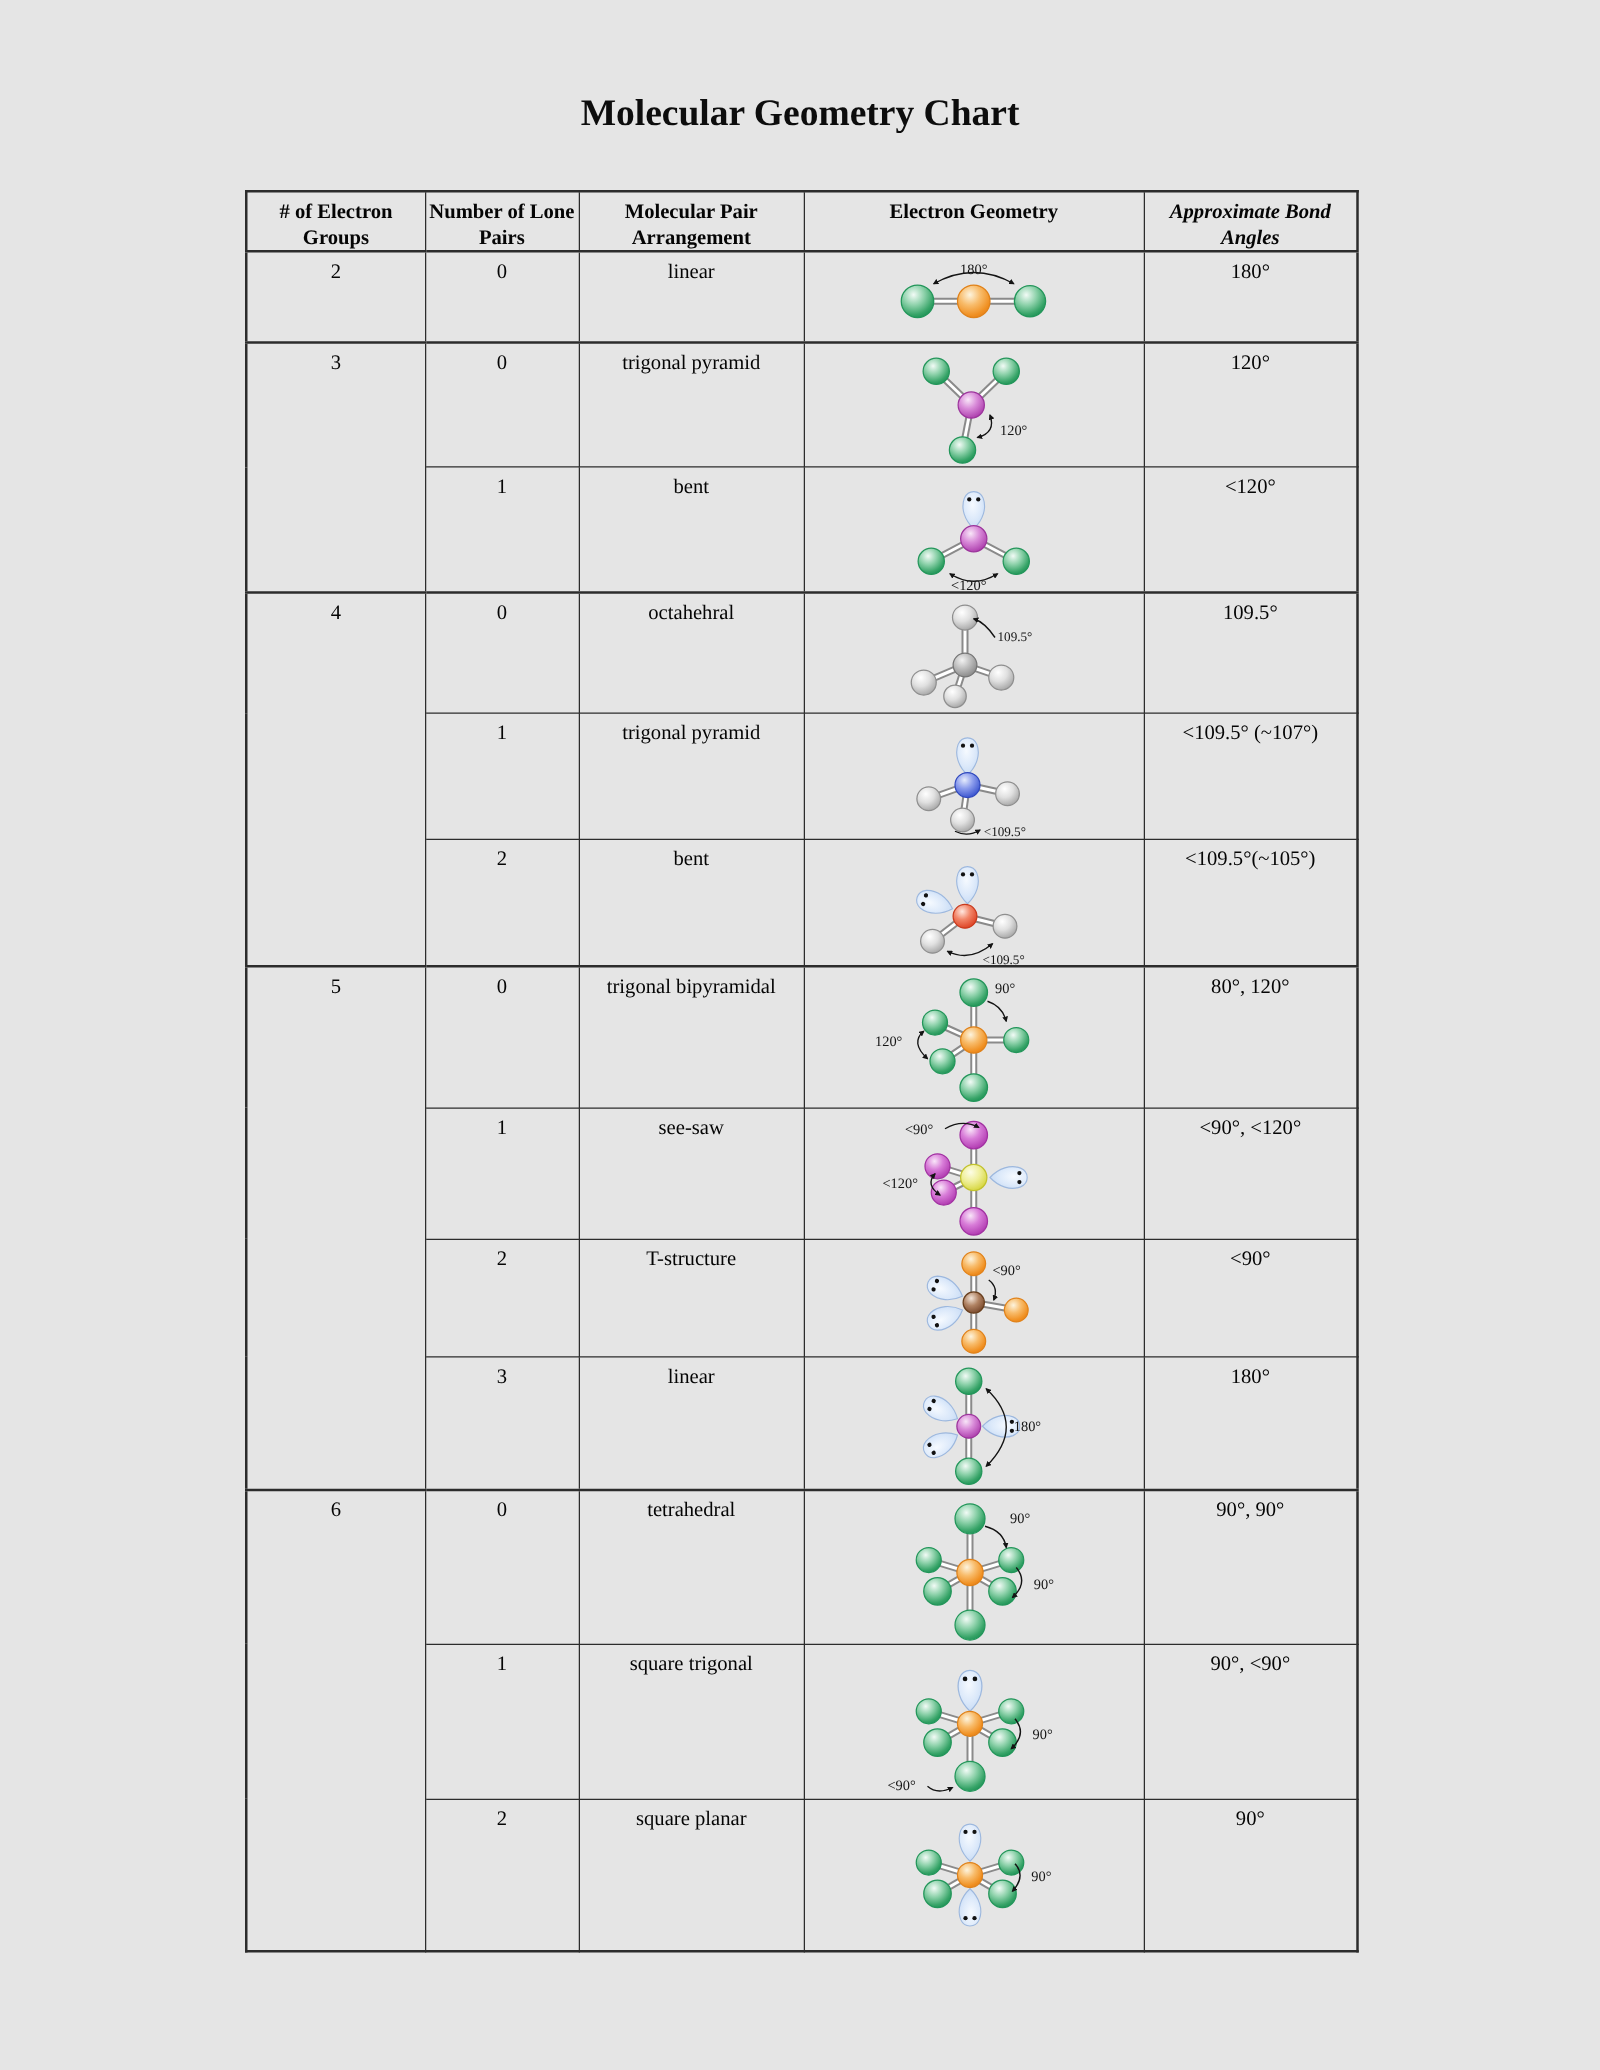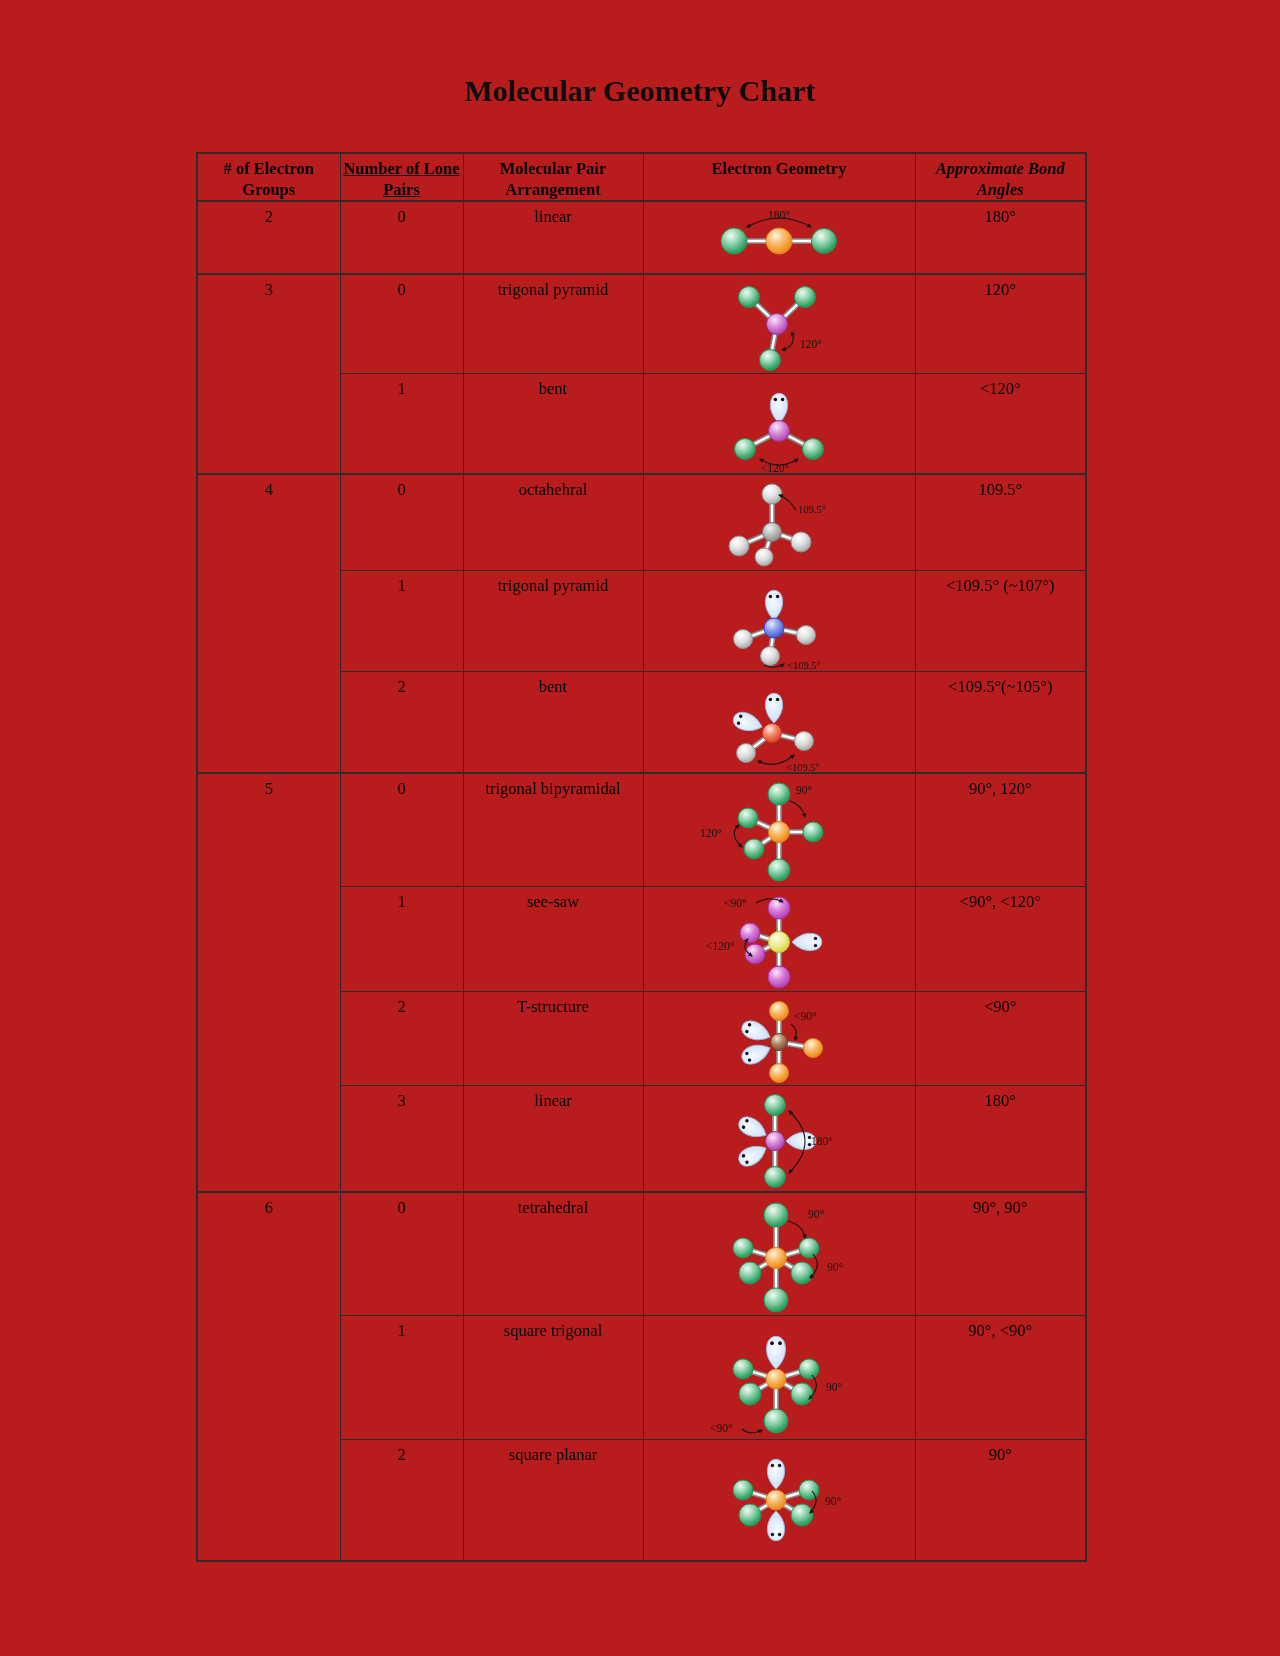--- a/index.html
+++ b/index.html
@@ -1,36 +1,36 @@
 <!DOCTYPE html>
 <html><head>
 <meta charset="utf-8">
 <style>
   html,body { margin:0; padding:0; background:#fff; }
   #page {
-    position:relative; width:1280px; height:1656px; background:#b91c1c;
+    position:relative; width:1280px; height:1656px; background:#e5e5e5;
     font-family:"Liberation Serif", serif; color:#000; overflow:hidden;
   }
   .title {
     position:absolute; top:74px; left:0; width:100%;
     text-align:center; font-weight:bold; font-size:30px; color:#0d0d0d;
   }
   table.geo {
     position:absolute; left:196px; top:152px; width:889px;
     border-collapse:collapse; table-layout:fixed;
     border:2.4px solid #2c2c2c;
   }
   table.geo td, table.geo th {
     border:1.4px solid #2c2c2c;
     font-family:"Liberation Serif", serif; font-size:16.5px; font-weight:normal;
     text-align:center; vertical-align:top; padding:5px 2px 0 2px; color:#050505;
   }
   table.geo th { font-weight:bold; line-height:1.28; padding-top:4px; border-bottom-width:2.4px;margin-left:24px; }
   th.hd1 { padding-left:10px; padding-right:10px; }
-  th.hd2 { padding-left:12px; padding-right:12px;text-decoration:underline; }
+  th.hd2 { padding-left:12px; padding-right:12px; }
   th.hd3 { padding-left:20px; padding-right:20px; }
   th.hd5 { padding-left:15px; padding-right:15px;font-style:italic; }
   tr.sec td { border-top-width:2.4px; }
   td.grp { vertical-align:middle; padding-top:0; }
   td.grp.gtop { vertical-align:top; padding-top:5px; }
   td.mol { vertical-align:middle; padding:0; }
   td.ang { white-space:nowrap; }
   tr.h1{height:73px} tr.h2{height:99px} tr.h3{height:100px} tr.h4{height:96px}
   tr.h5{height:99px} tr.h6{height:97px} tr.h7{height:113px} tr.h8{height:103px}
   tr.h9{height:93px} tr.h10{height:104px} tr.h11{height:121px} tr.h12{height:122px}
@@ -316,21 +316,21 @@
             <circle class="at-green" cx="129" cy="53" r="10"></circle>
             <circle class="at-green" cx="64" cy="39" r="10"></circle>
             <circle class="at-green" cx="70" cy="70" r="10"></circle>
             <circle class="at-orange" cx="95" cy="53" r="10.5"></circle>
             <path class="arc" d="M106 22 Q118 26 121 38"></path>
             <text class="albl" x="112" y="15">90°</text>
             <path class="arc2" d="M55 46 Q44 55 58 68"></path>
             <text class="albl" x="16" y="58">120°</text>
           </svg>
         </td>
-        <td class="ang">90°, 120°</td>
+        <td class="ang">80°, 120°</td>
       </tr>
 
       <tr class="h8">
         <td>1</td>
         <td>see-saw</td>
         <td class="mol">
           <svg width="190" height="99" viewBox="0 0 190 99">
             <line class="bo" x1="95" y1="50" x2="95" y2="16"></line>
               <line class="bw" x1="95" y1="50" x2="95" y2="16"></line>
             <line class="bo" x1="95" y1="50" x2="95" y2="85"></line>

